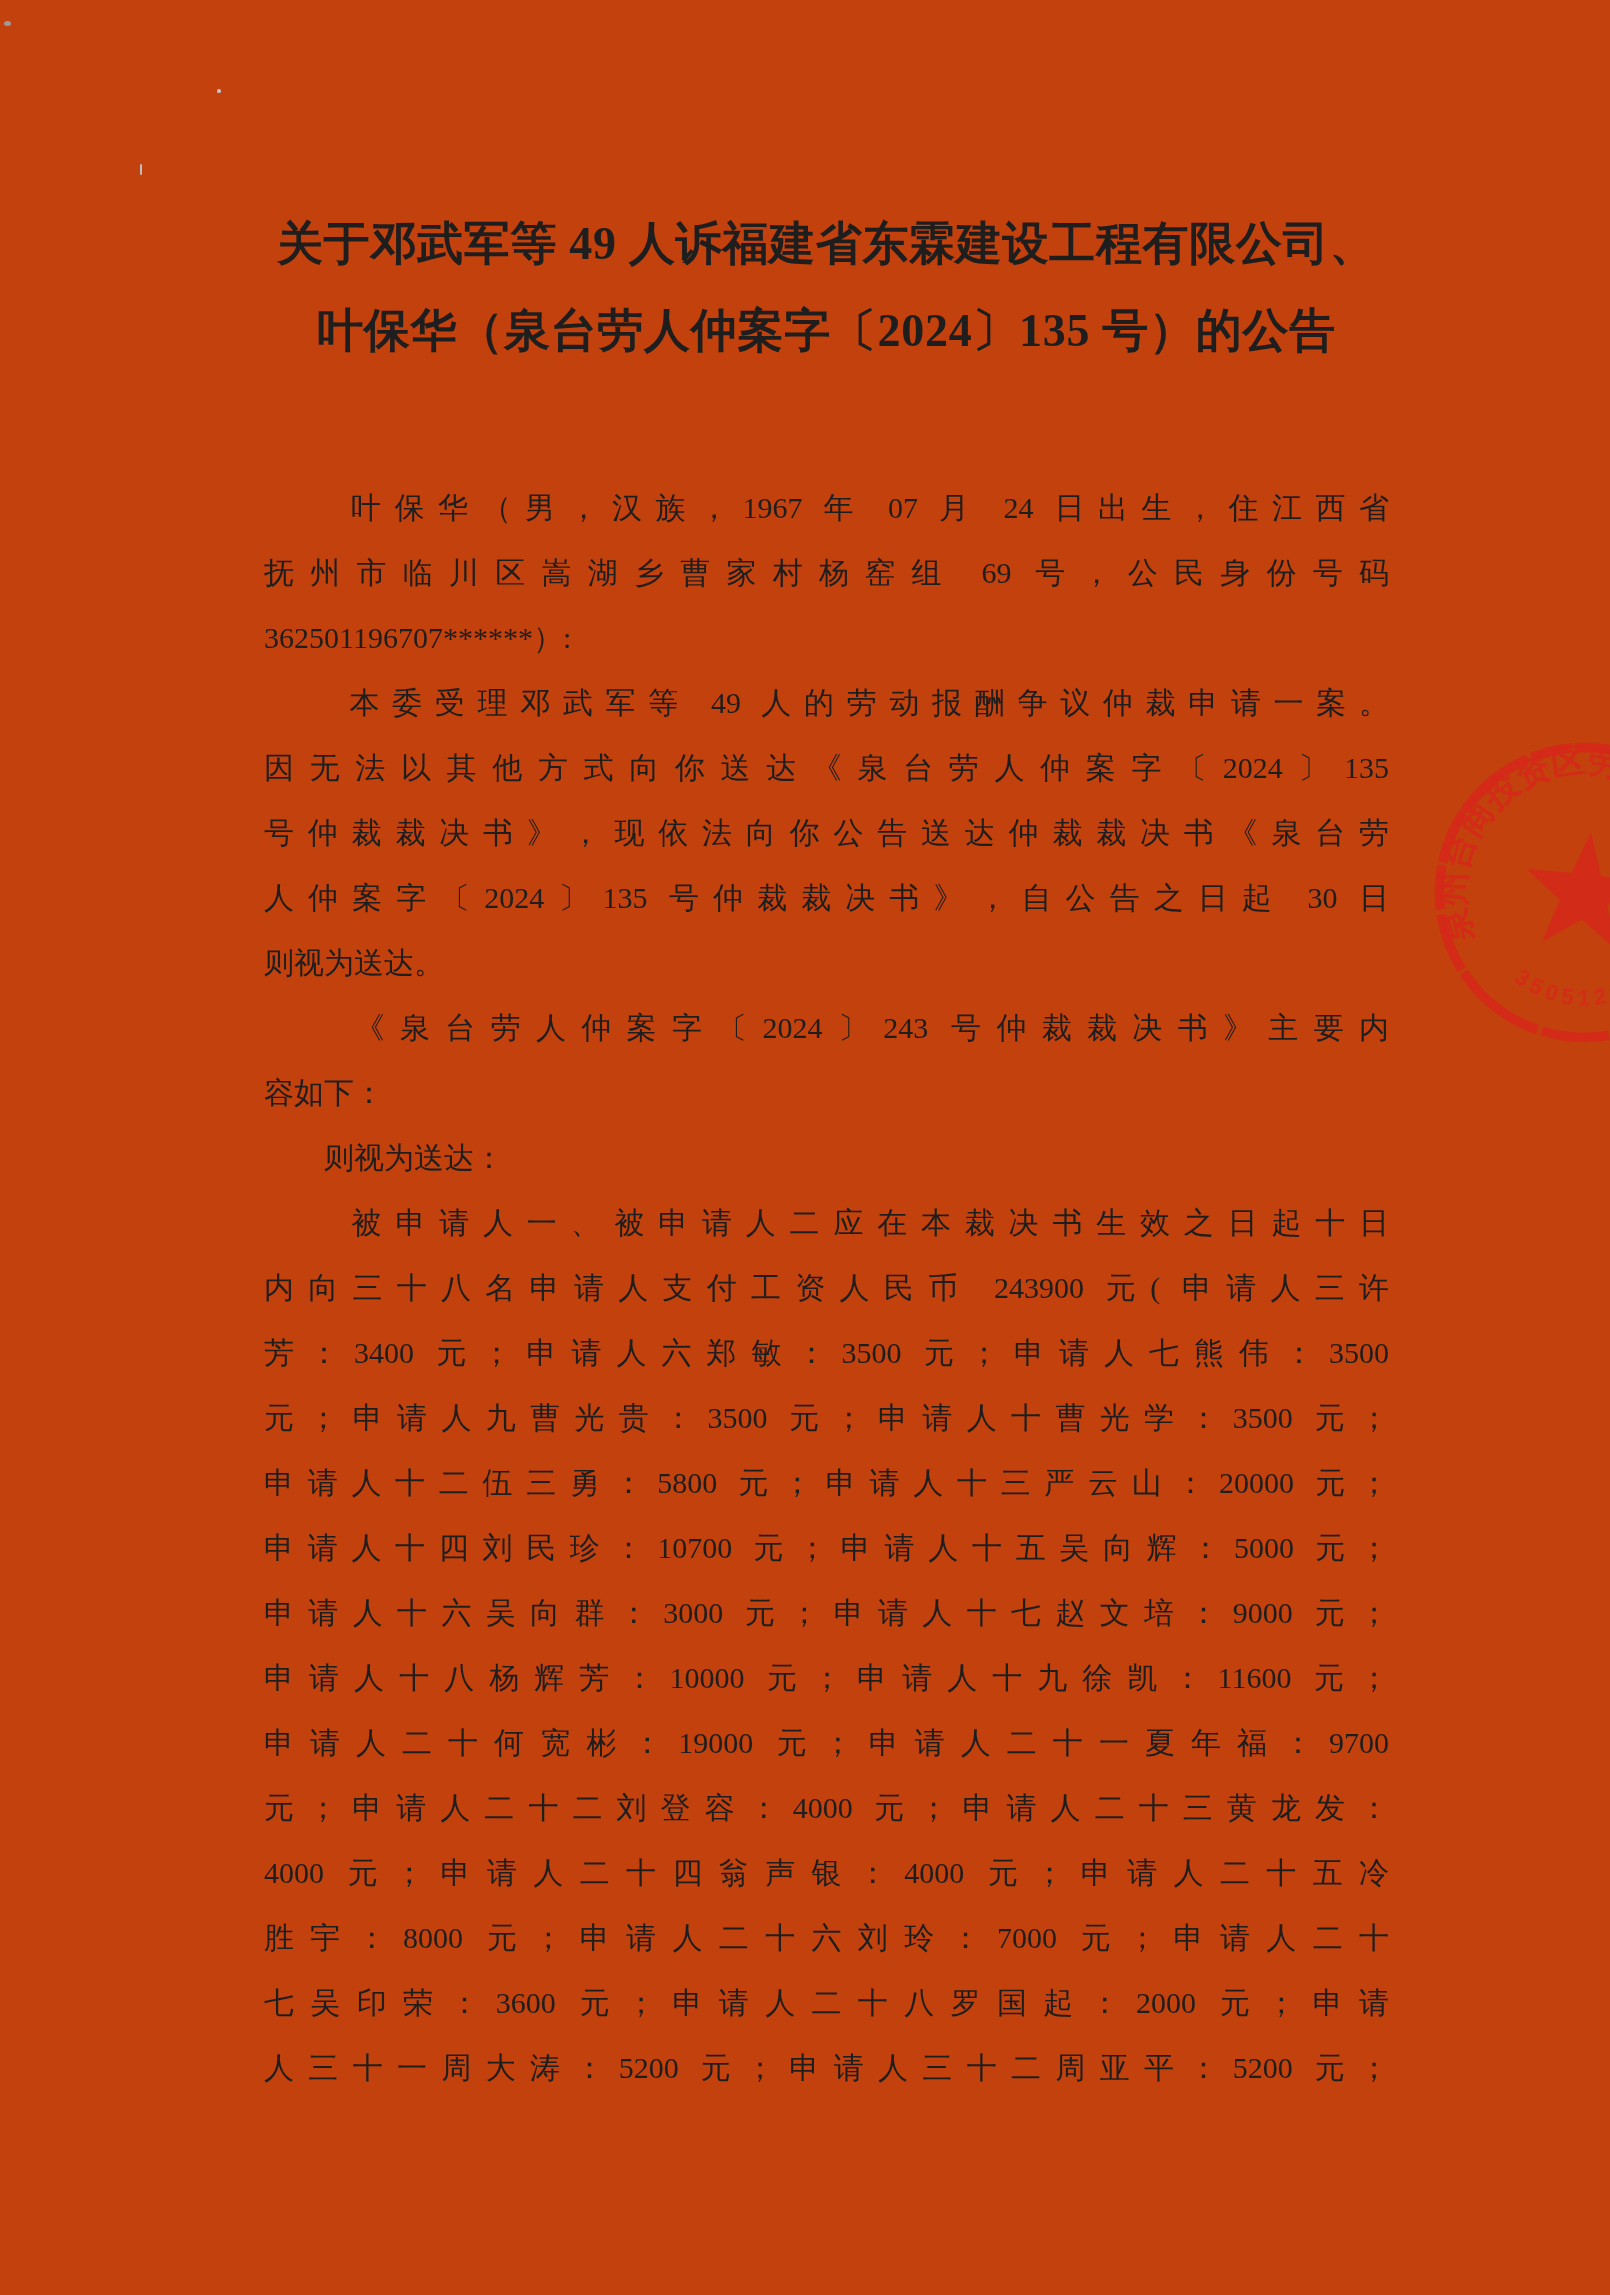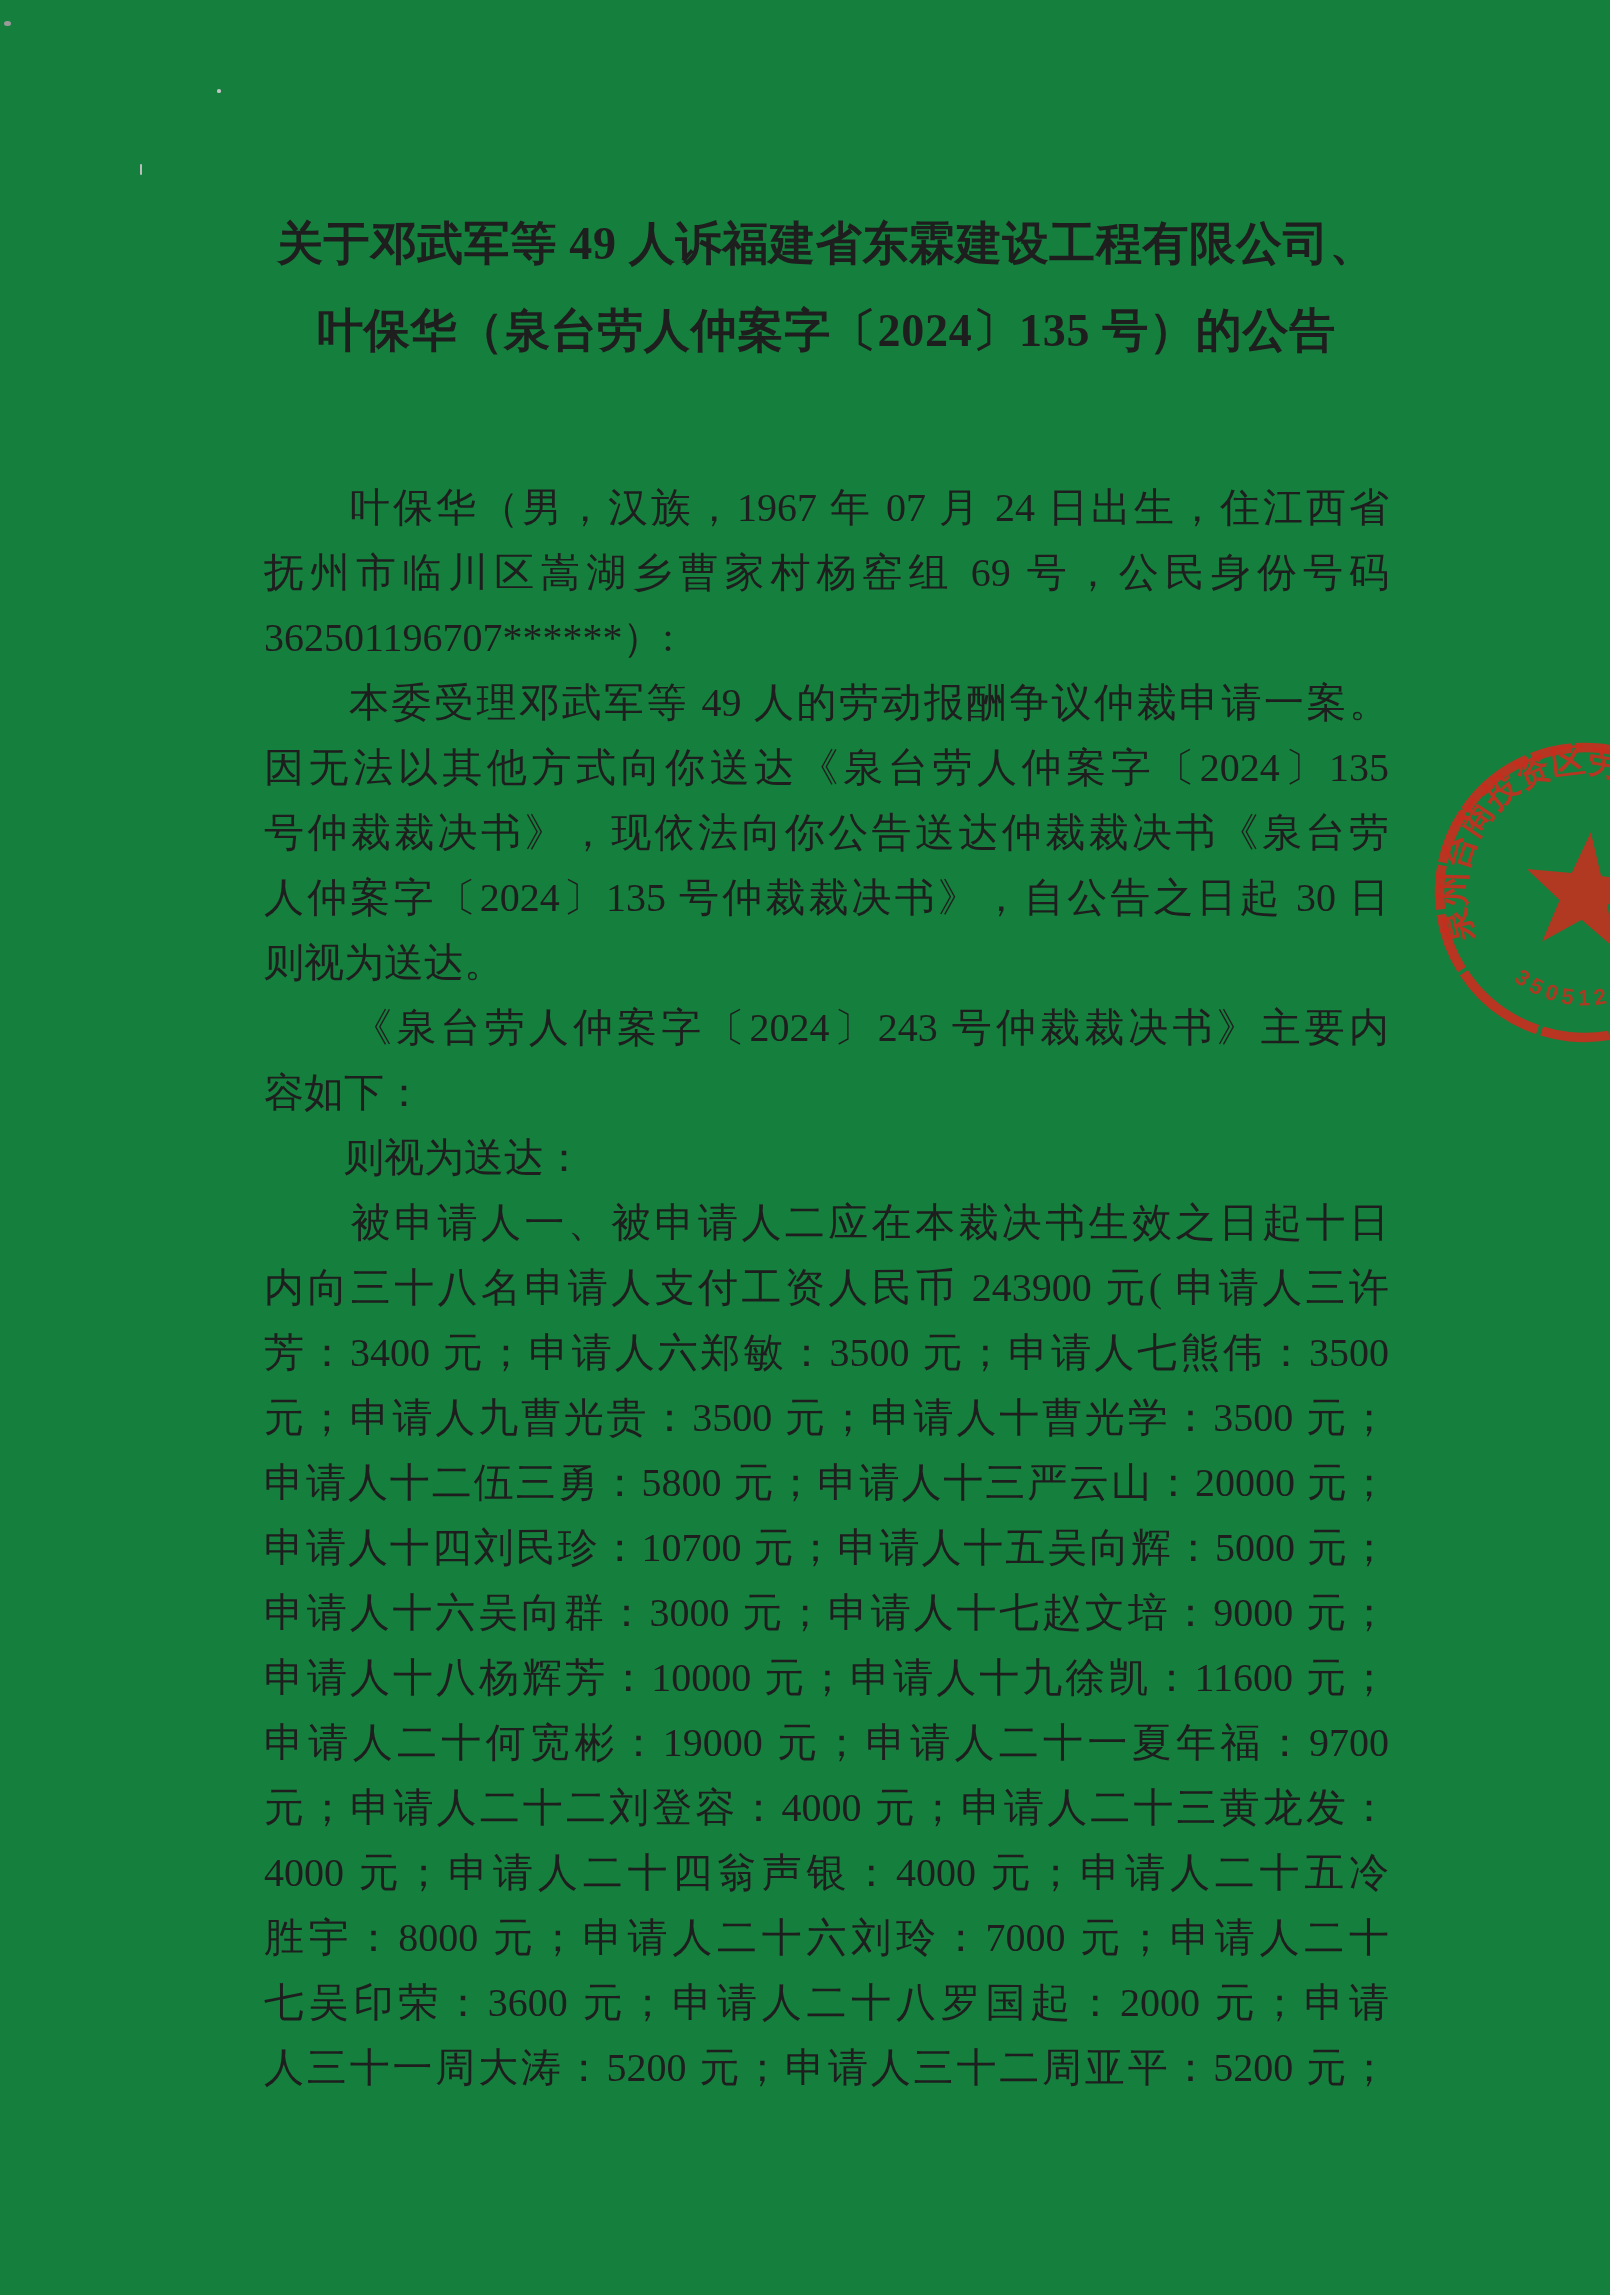--- a/index.html
+++ b/index.html
@@ -1,21 +1,21 @@
 <!DOCTYPE html>
 <html style="font-size:12px"><head>
 <meta charset="utf-8">
 <style>
   html, body { margin: 0; padding: 0; background: #e8e8e8; }
   .page {
     position: relative;
     width: 1611px;
     height: 2295px;
     margin: 0 auto;
-    background: #15803d;
+    background: #c2410c;
     overflow: hidden;
     font-family: "Liberation Serif", "DejaVu Serif", serif;
     color: #1e1e1e;
   }
   .content {
     position: absolute;
     left: 264px;
     top: 0;
     width: 1125px;
   }
@@ -24,21 +24,21 @@
     padding-top: 200px;
     text-align: center;
     font-size: 46px;
     font-weight: bold;
     line-height: 87px;
     letter-spacing: 0.7px;
   }
   .notice-title span { display: block; white-space: nowrap; }
   .body-text {
     margin-top: 101px;
-    font-size: 40px;
+    font-size: 30px;
     line-height: 65px;
   }
   .line {
     text-align: justify;
     text-align-last: left;
     white-space: normal;
   }
   .line.fill { text-align-last: justify; }
   
   .seal {

